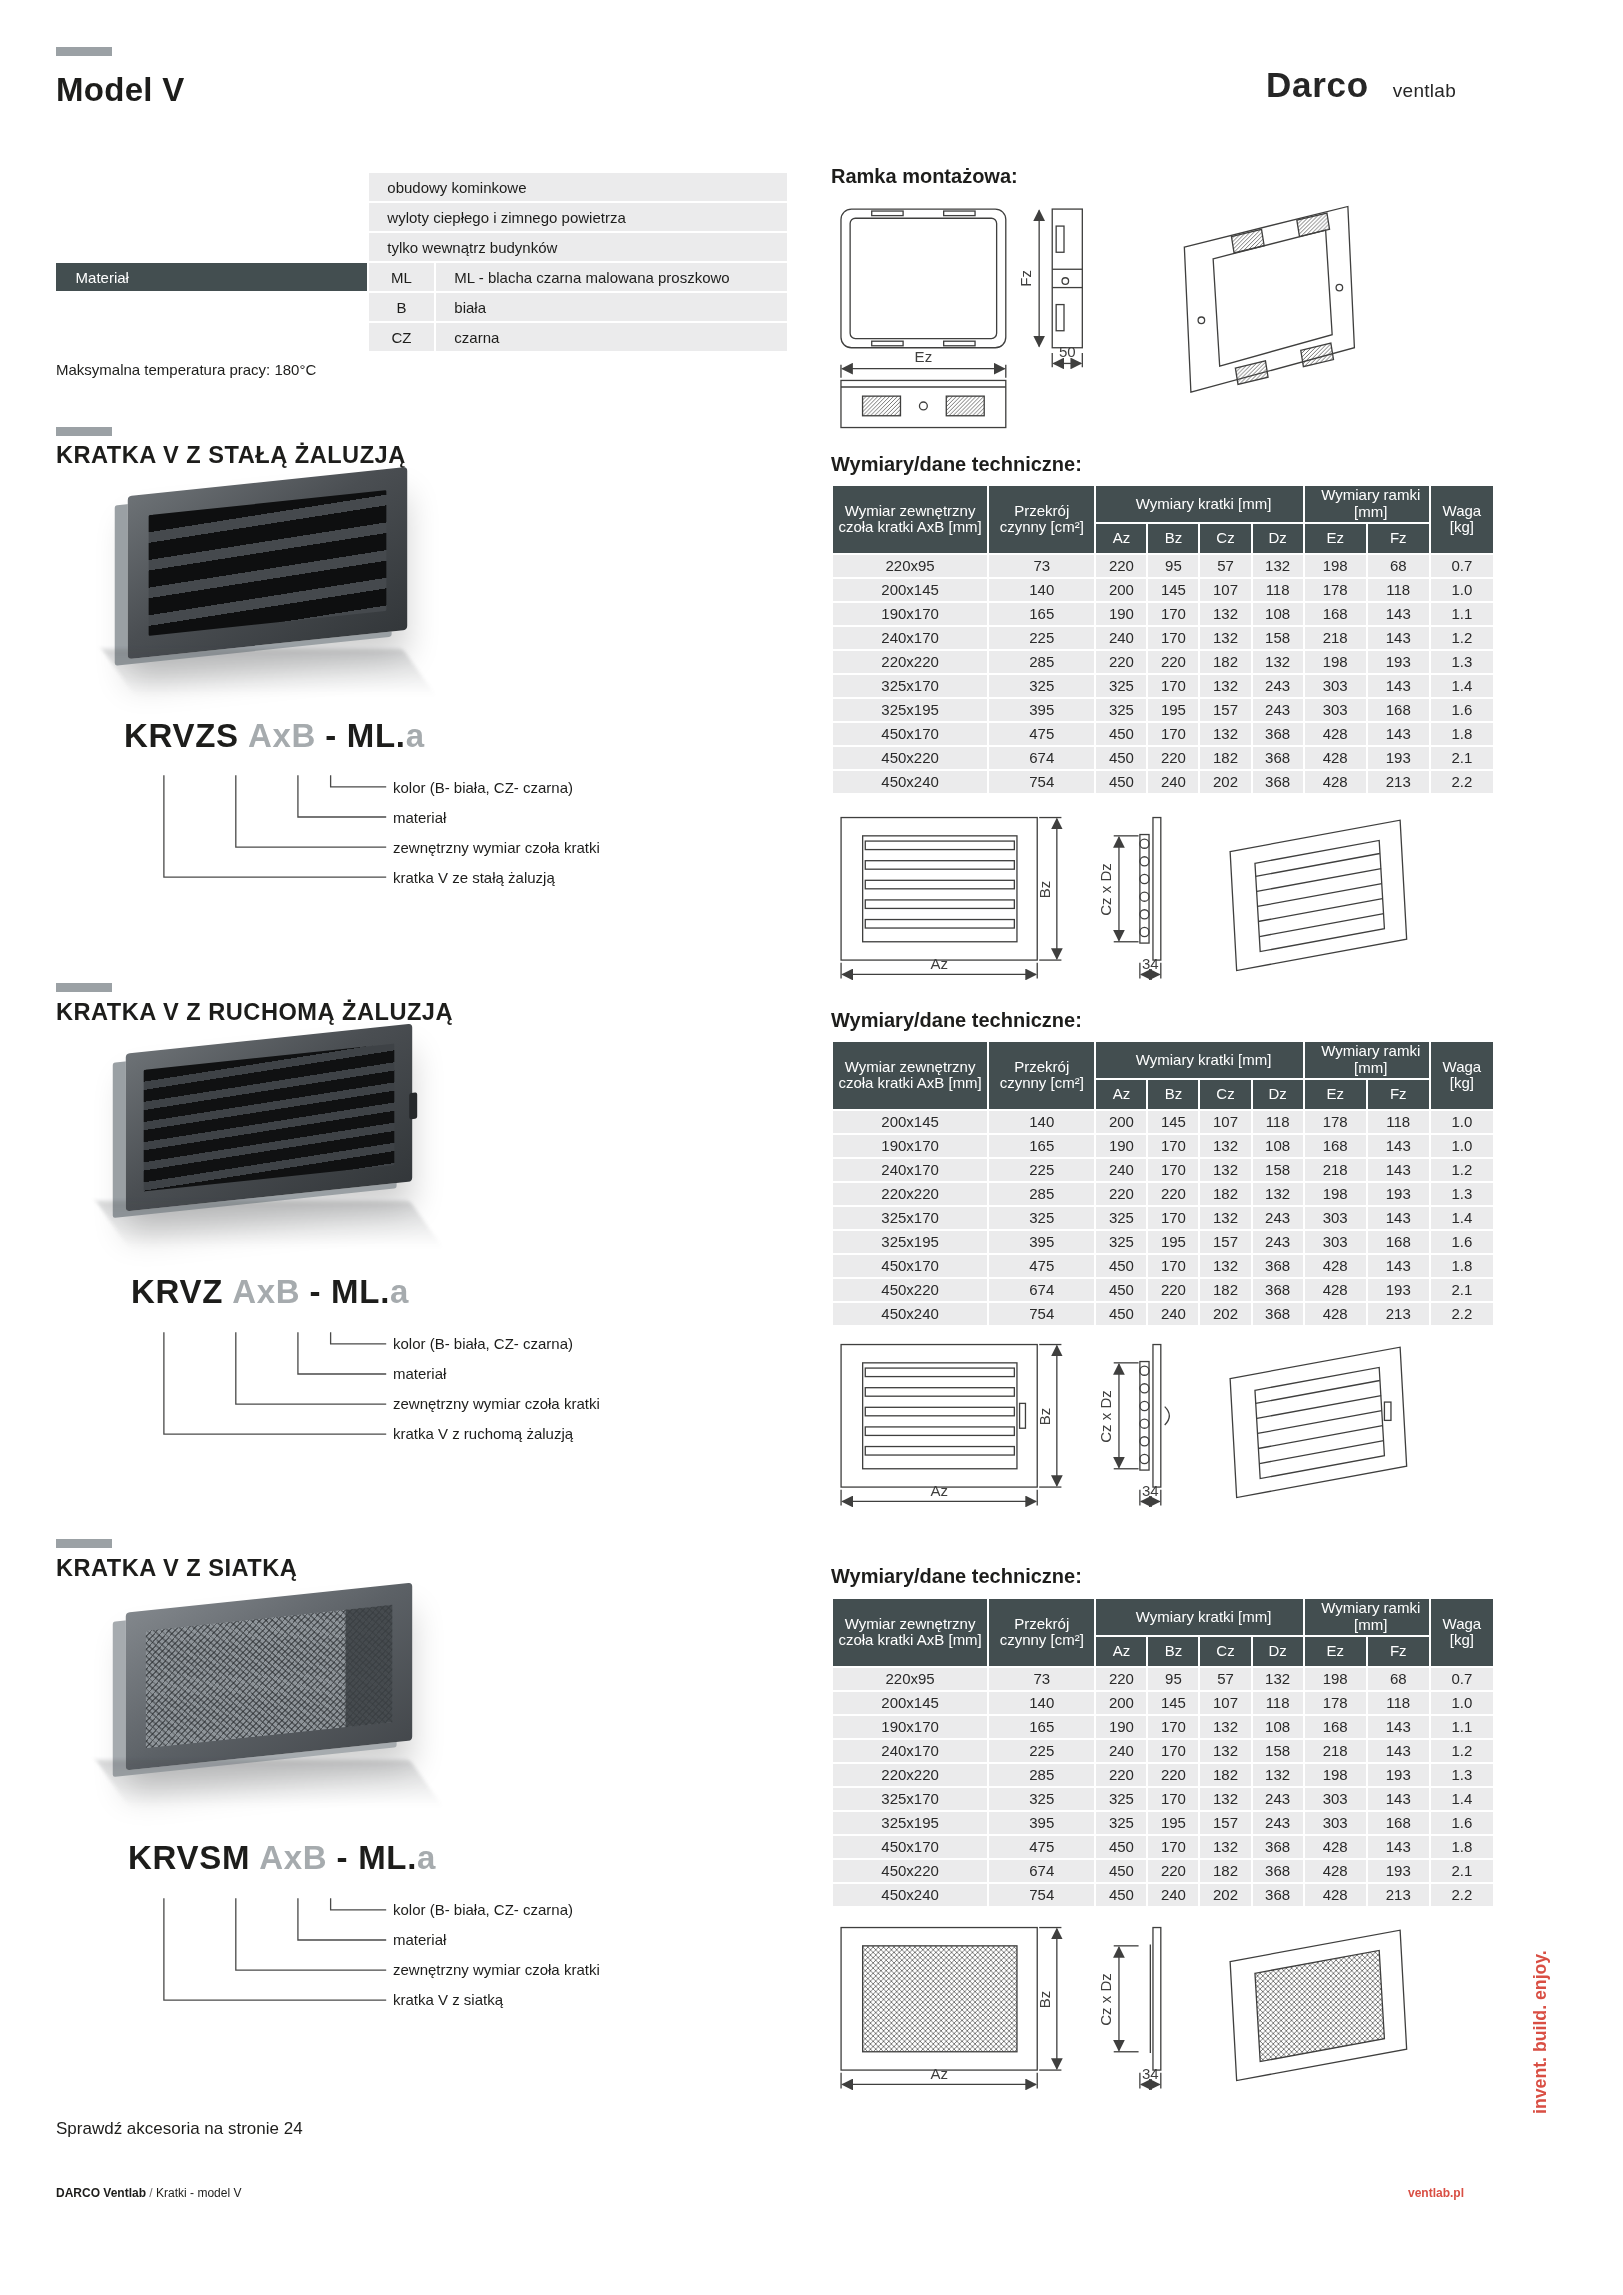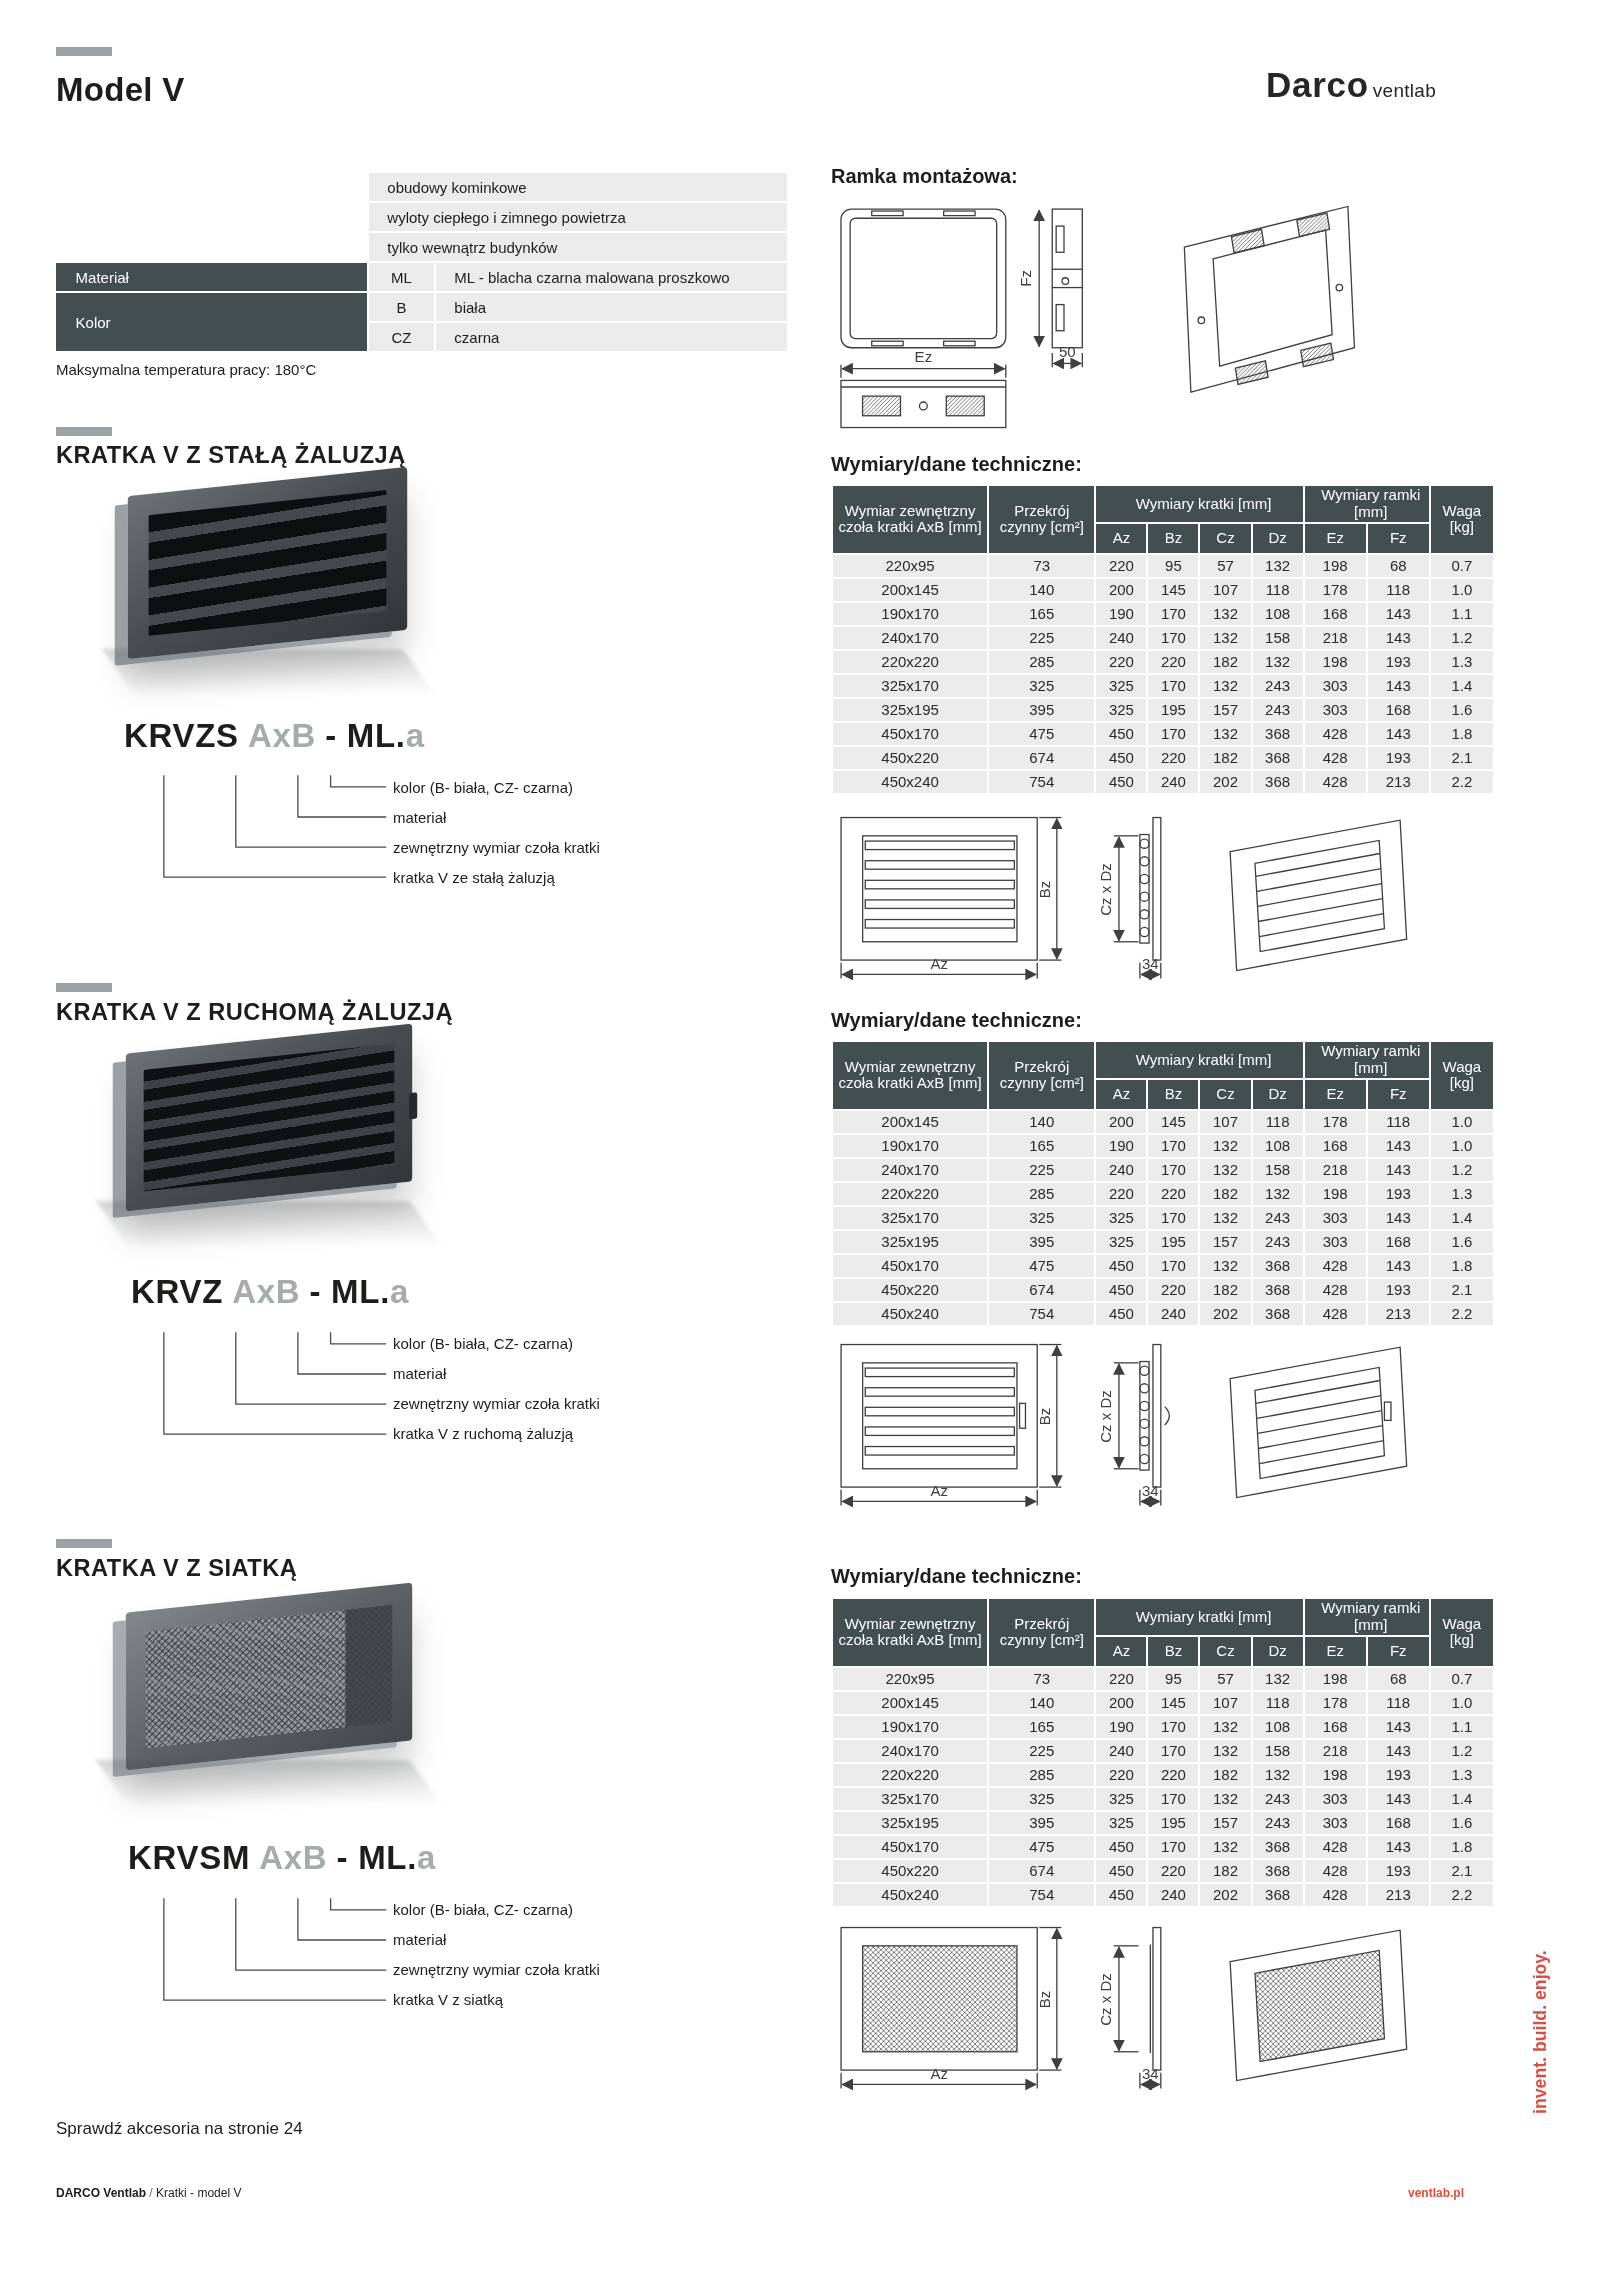--- a/index.html
+++ b/index.html
@@ -3,21 +3,21 @@
 <meta charset="utf-8">
 <style>
   html,body{margin:0;padding:0;background:#ffffff;}
   .page{position:relative;width:1623px;height:2295px;background:#ffffff;overflow:hidden;
         font-family:"Liberation Sans",sans-serif;color:#1d1d1b;}
   .abs{position:absolute;}
   .graybar{width:56px;height:8.5px;background:#9ba1a5;}
   .h1{font-size:33px;font-weight:bold;letter-spacing:0.3px;}
   .sec-title{font-size:23.6px;font-weight:bold;letter-spacing:0.5px;}
   .sub-title{font-size:20px;font-weight:bold;}
-  .logo{display:flex;align-items:baseline;gap:4px;color:#262626;}
+  .logo{display:flex;align-items:baseline;gap:24px;color:#262626;}
   .logo .brand{font-size:35px;font-weight:bold;letter-spacing:0.7px;}
   .logo .suffix{font-size:19px;font-weight:normal;letter-spacing:0.3px;}
 
   
   .props{display:grid;grid-template-columns:311px 65px 351px;grid-auto-rows:28px;gap:2px;
          background:#ffffff;font-size:15px;}
   .props .dark{background:#434e50;color:#ffffff;display:flex;align-items:center;padding-left:19.6px;}
   .props .light{background:#ebebec;display:flex;align-items:center;padding-left:18.3px;}
   .props .code{justify-content:center;padding-left:0;}
   .span3{grid-row:1/4;grid-column:1;}
@@ -80,21 +80,20 @@
     <span class="suffix">ventlab</span>
   </div>
 
   <div class="abs props" style="left:56px;top:173px;width:730px;">
     <div class="light vcell" style="grid-row:1;">obudowy kominkowe</div>
     <div class="light vcell" style="grid-row:2;">wyloty ciepłego i zimnego powietrza</div>
     <div class="light vcell" style="grid-row:3;">tylko wewnątrz budynków</div>
     <div class="dark" style="grid-row:4;grid-column:1;">Materiał</div>
     <div class="light code" style="grid-row:4;grid-column:2;">ML</div>
     <div class="light" style="grid-row:4;grid-column:3;">ML - blacha czarna malowana proszkowo</div>
-    <div class="dark span2">Kolor</div>
     <div class="light code" style="grid-row:5;grid-column:2;">B</div>
     <div class="light" style="grid-row:5;grid-column:3;">biała</div>
     <div class="light code" style="grid-row:6;grid-column:2;">CZ</div>
     <div class="light" style="grid-row:6;grid-column:3;">czarna</div>
   </div>
   <div class="abs temp" style="left:56px;top:361px;">Maksymalna temperatura pracy: 180°C</div>
 
   <div class="abs sub-title" style="left:831px;top:165px;">Ramka montażowa:</div>
   <svg class="abs draw" style="left:831px;top:196px;" width="674" height="242" viewBox="0 0 1030 370">
     <defs>

